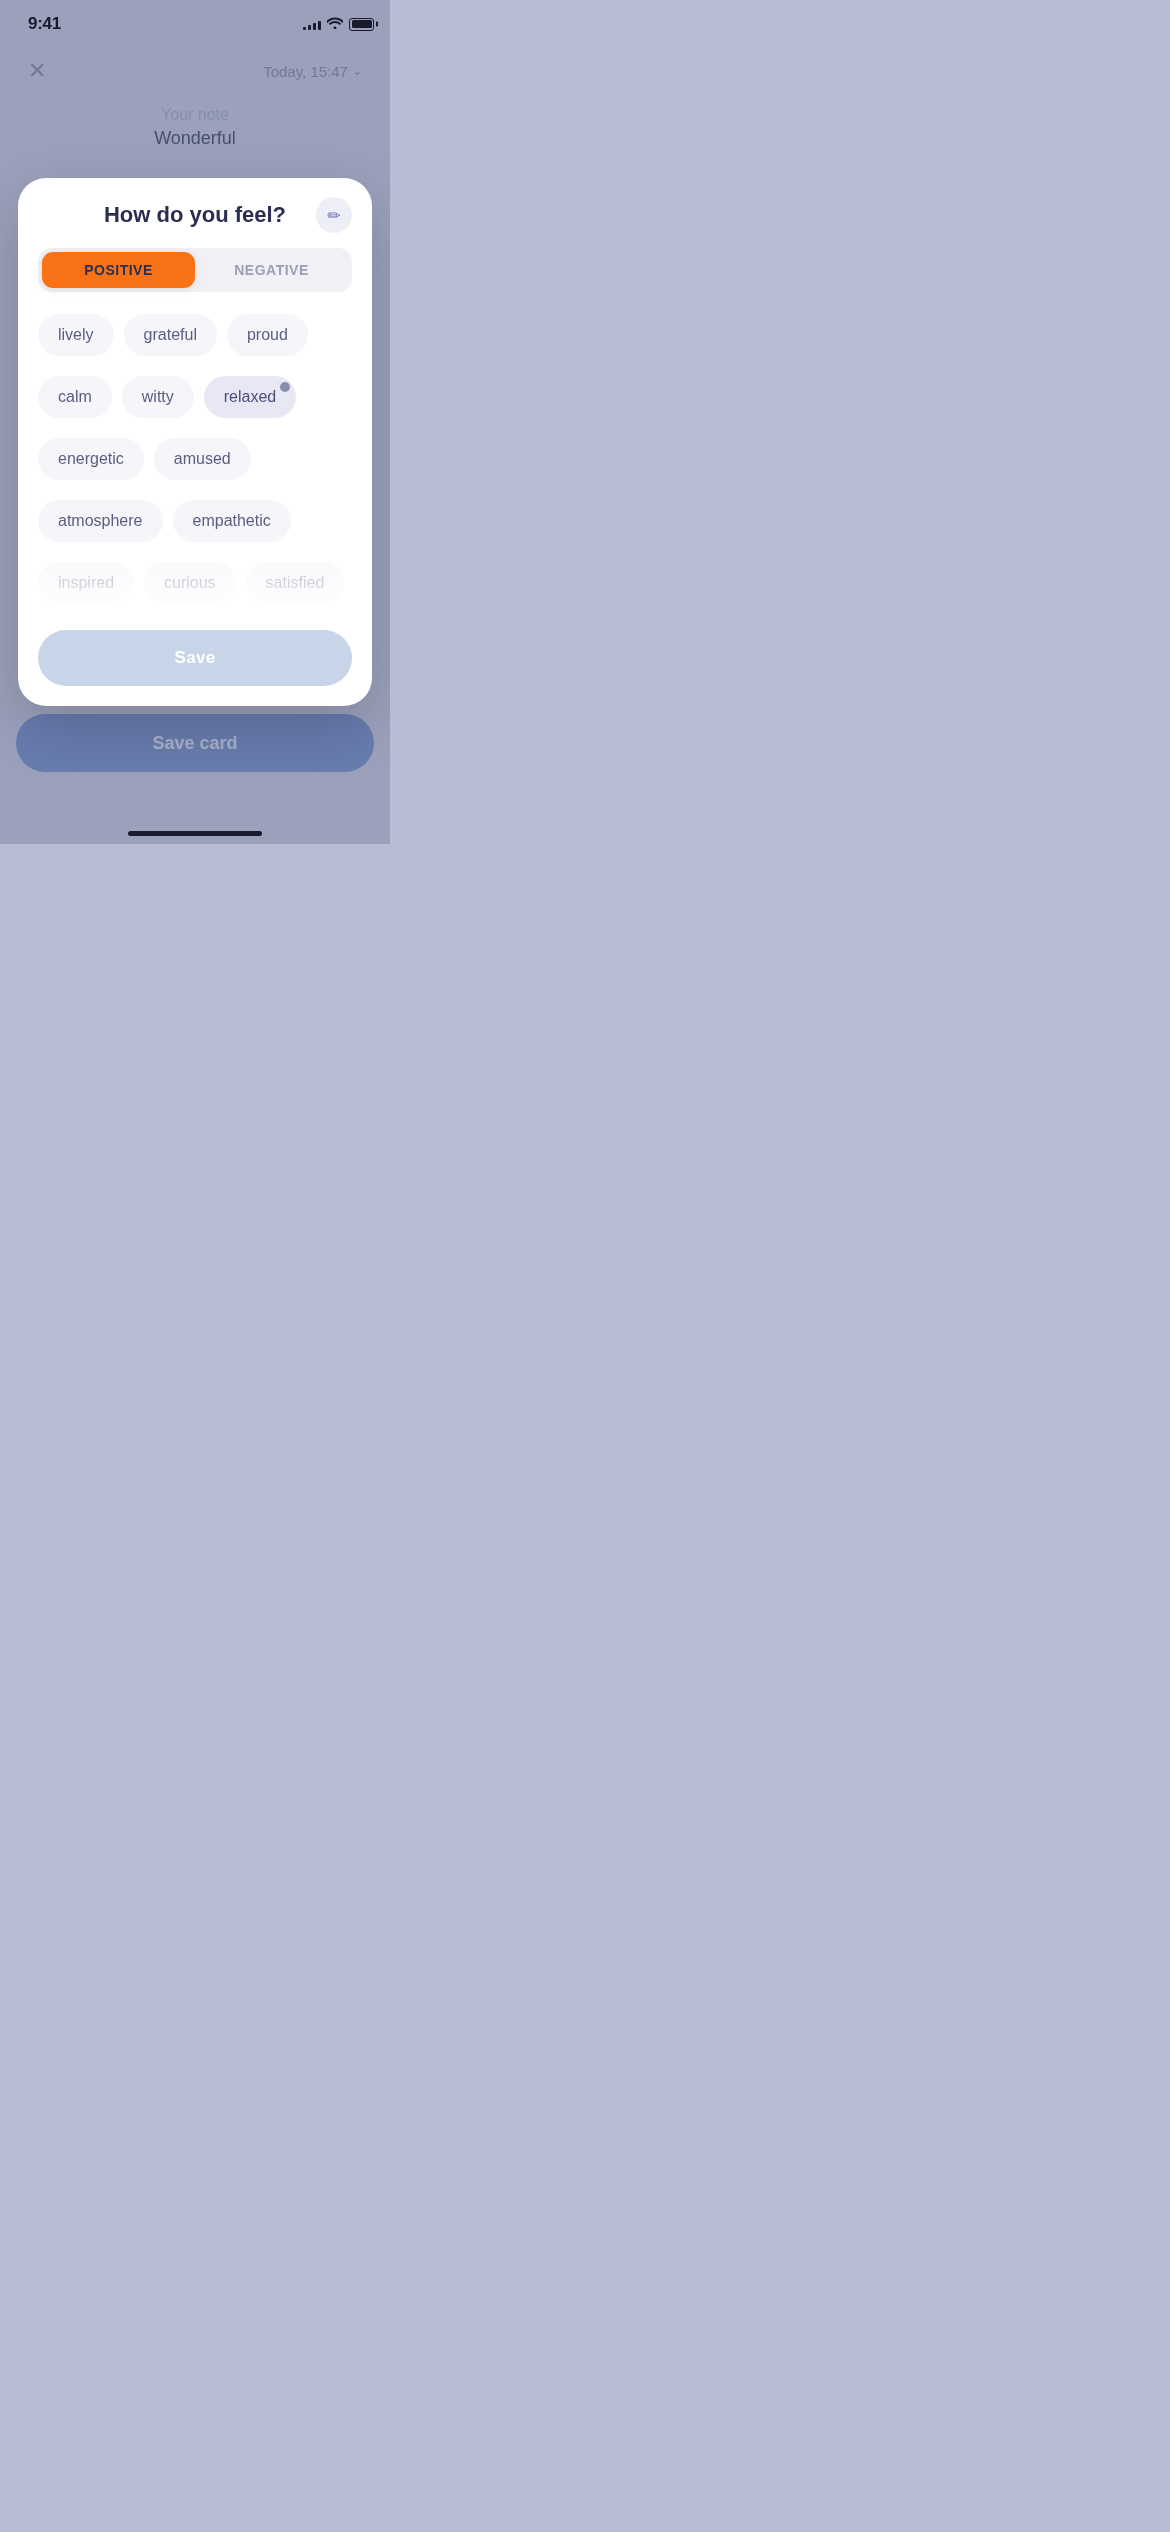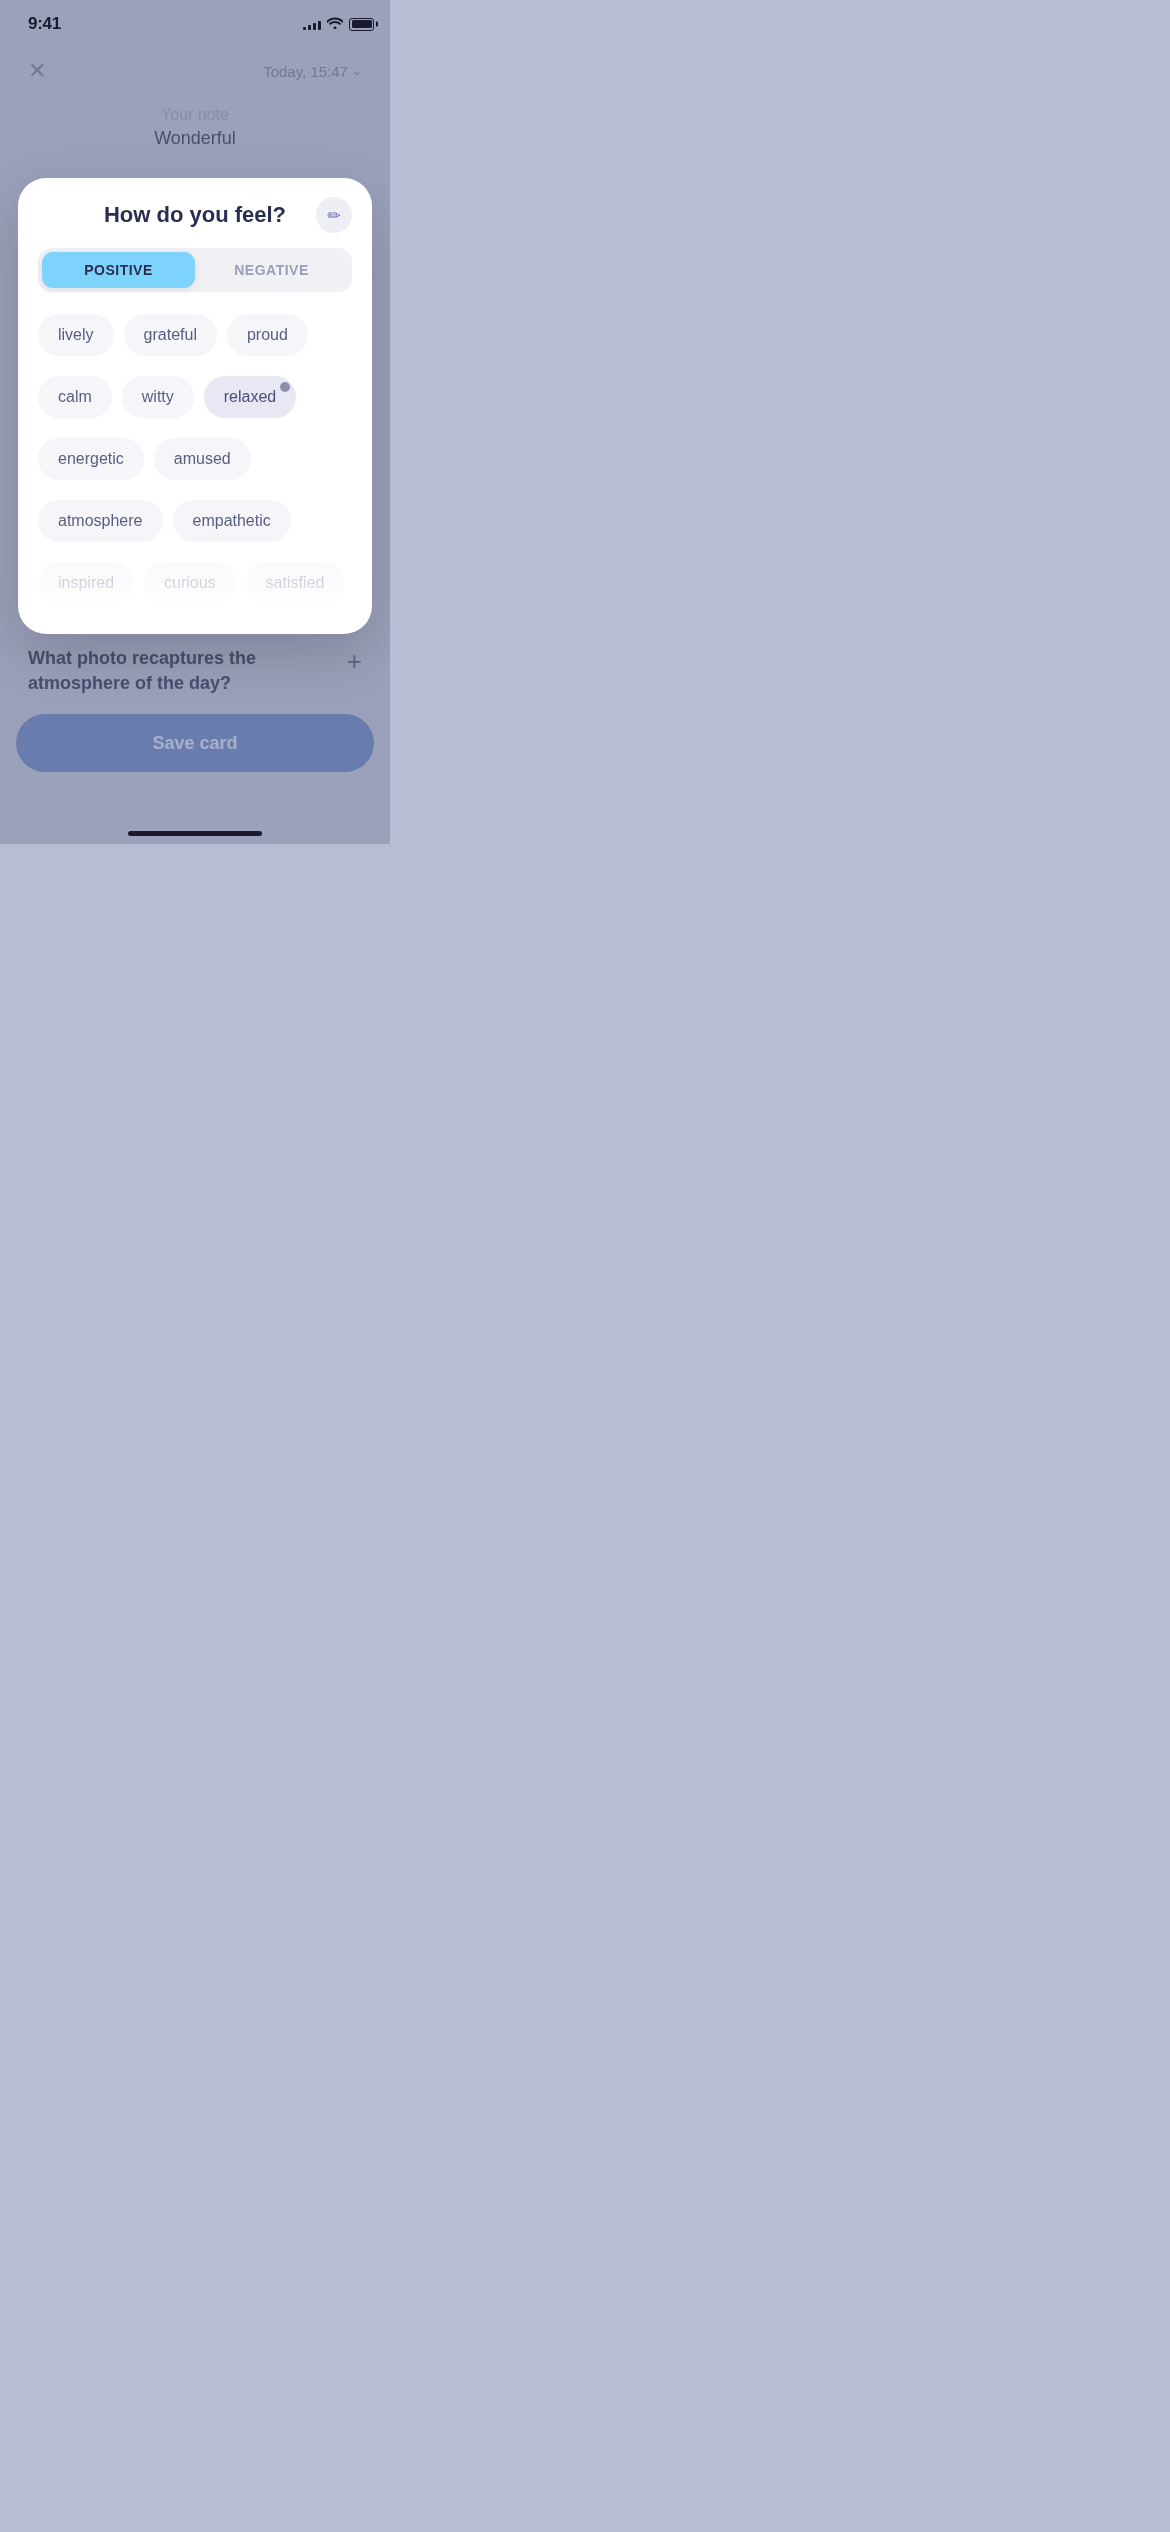--- a/index.html
+++ b/index.html
@@ -213,21 +213,21 @@
       text-align: center;
       padding: 10px 0;
       border-radius: 11px;
       font-size: 14px;
       font-weight: 700;
       letter-spacing: 0.5px;
       cursor: pointer;
     }
 
     .tab-option.active {
-      background: #7dd3fc;
+      background: #f97316;
       color: #2a2e50;
       box-shadow: 0 2px 8px rgba(0,0,0,0.08);
     }
 
     .tab-option.inactive {
       color: #9a9fb8;
     }
 
     
     .emotions-container {
@@ -434,20 +434,21 @@
         </div>
         <div class="emotion-chip" style="opacity:0.5">
           <span>satisfied</span>
         </div>
       </div>
 
     </div>
 
   </div>
 
+  <button class="save-btn">Save</button>
 </div>
 
 <div style="position:absolute; bottom: 148px; left: 28px; right: 28px; z-index: 2;">
   <div class="photo-question">What photo recaptures the atmosphere of the day?</div>
   <span style="position:absolute; right: 0; top: 0; font-size: 26px; color: #5a6080; font-weight: 300;">+</span>
 </div>
 
 <div style="position:absolute; bottom: 72px; left: 16px; right: 16px; height: 58px; background: #6b85c0; border-radius: 30px; display: flex; align-items: center; justify-content: center; z-index: 2;">
   <span style="color: rgba(255,255,255,0.65); font-size: 18px; font-weight: 600;">Save card</span>
 </div>

